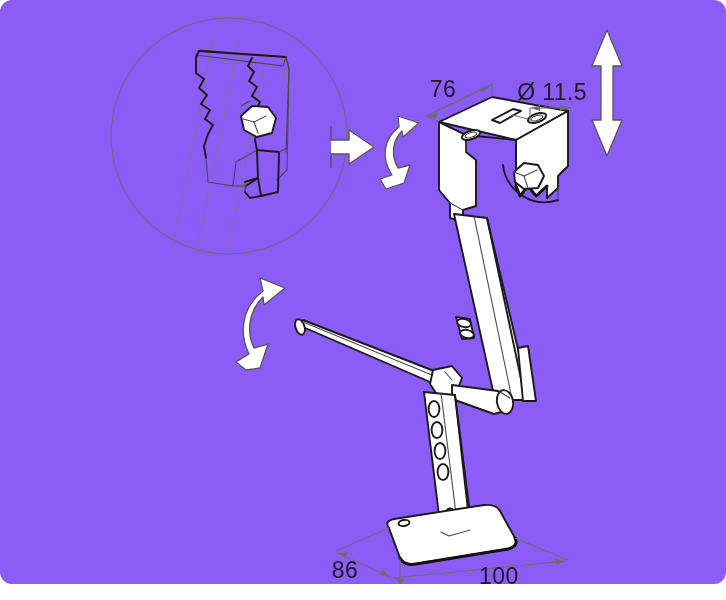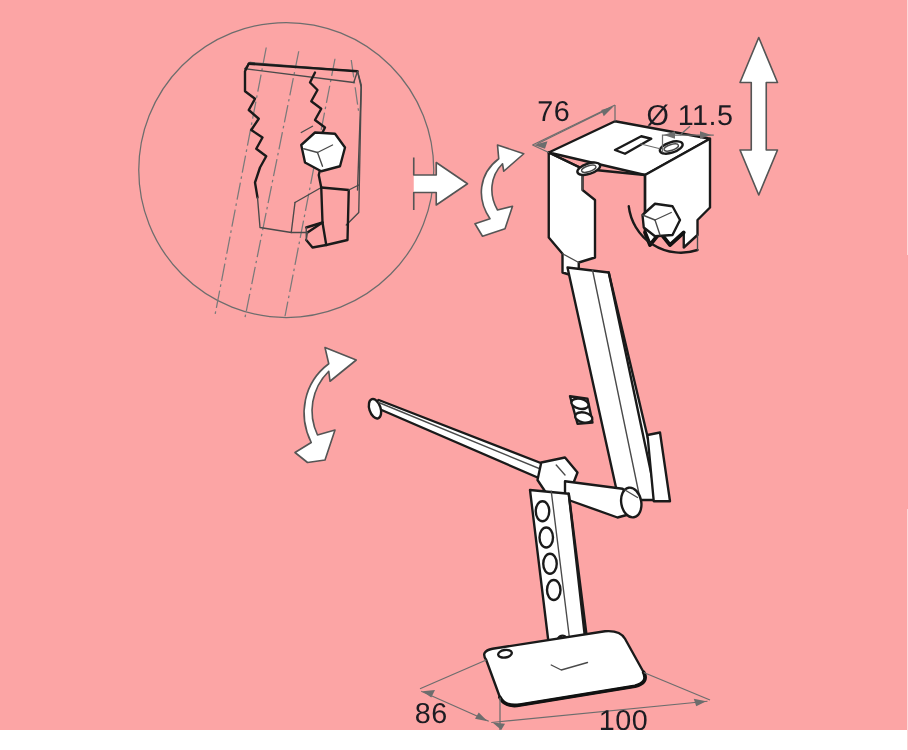--- a/index.html
+++ b/index.html
@@ -7,22 +7,23 @@
     padding: 0;
     background: #ffffff;
   }
   body {
     font-family: "Liberation Sans", sans-serif;
   }
   #drawing-canvas {
     position: relative;
     width: 726px;
     height: 584px;
-    background: #fca5a5;
+    background: #8b5cf6;
     overflow: hidden;
+    border-radius: 12px;
   }
   #drawing-canvas svg {
     position: absolute;
     left: 0;
     top: 0;
   }
   .dim-text {
     font-family: "Liberation Sans", sans-serif;
     font-size: 23px;
     fill: #1c1c22;

